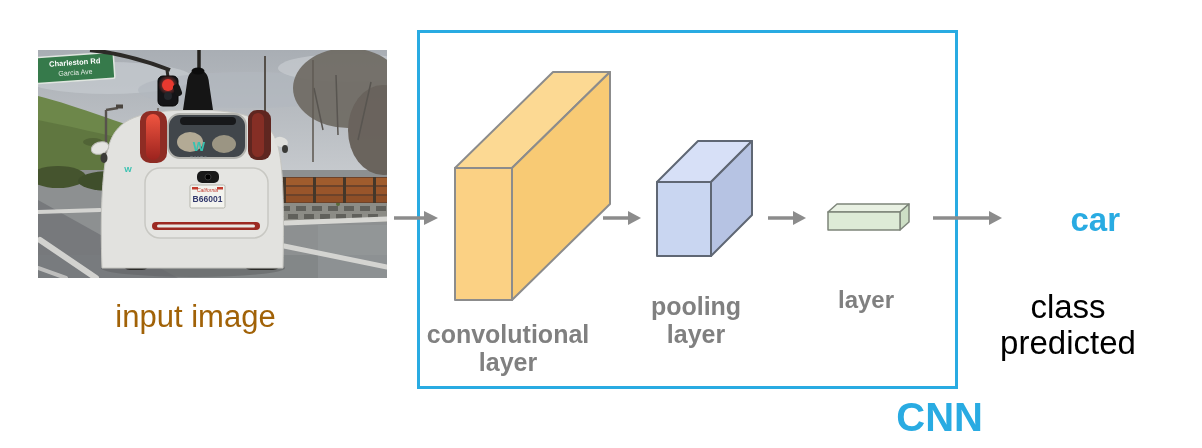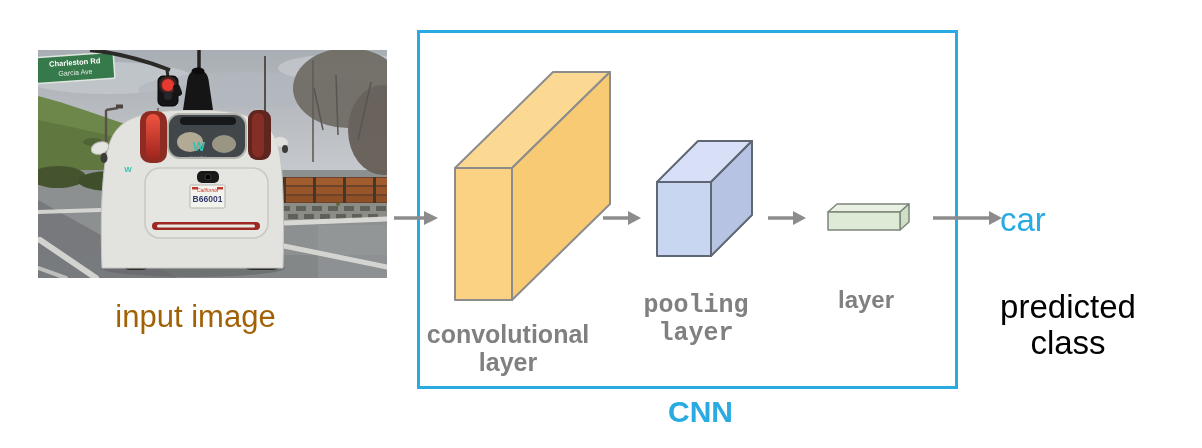--- a/index.html
+++ b/index.html
@@ -19,44 +19,44 @@
   .caption-input {
     left:38px; top:299px; width:315px;
     font-size:31px; color:#a16207; text-align:center;
   }
   .predicted-caption {
     left:958px; top:289px; width:220px;
     font-size:33px; line-height:36px; color:#000; text-align:center;
   }
   .class-label {
     left:1000px; top:201px; width:120px;
-    font-size:33px; font-weight:400; color:var(--accent-cyan,#29ABE2);
-    text-align:left;
+    font-size:33px; font-weight:700; color:var(--accent-cyan,#29ABE2);
+    text-align:right;
   }
 
   
   .cnn-box {
     left:417px; top:30px; width:541px; height:359px;
     border:3px solid var(--accent-cyan,#29ABE2);
     background:transparent;
   }
   .cnn-title {
     left:418px; top:395px; width:565px;
-    font-size:30px; font-weight:700; color:var(--accent-cyan,#29ABE2);
-    text-align:center;
+    font-size:40px; font-weight:700; color:var(--accent-cyan,#29ABE2);
+    text-align:right;
   }
 
   
   .layer-label {
     position:absolute; text-align:center;
     font-weight:700; color:var(--label-gray,#808080);
     font-size:25px; line-height:28px;
   }
   .layer-label.conv { left:398px; top:292px; width:220px;margin-top:28px; }
-  .layer-label.pool { left:586px; top:292px; width:220px;font-family:Liberation Mono, monospace; }
+  .layer-label.pool { left:586px; top:292px; width:220px; }
   .layer-label.fc   { left:756px; top:287px; width:220px; font-size:24px; line-height:26px; }
 
   .diagram-svg { left:0; top:0; pointer-events:none; }
 </style>
 </head>
 <body>
 
 <div class="abs photo-wrap">
 <svg width="349" height="228" viewBox="0 0 349 228">
   <defs>
@@ -291,15 +291,15 @@
 <div class="layer-label pool">
   <div>pooling</div>
   <div>layer</div>
 </div>
 <div class="layer-label fc">
   <div>layer</div>
 </div>
 
 <div class="abs class-label">car</div>
 <div class="abs predicted-caption">
+  <div>class</div>
   <div>predicted</div>
-  <div>class</div>
 </div>
 
 </body></html>

